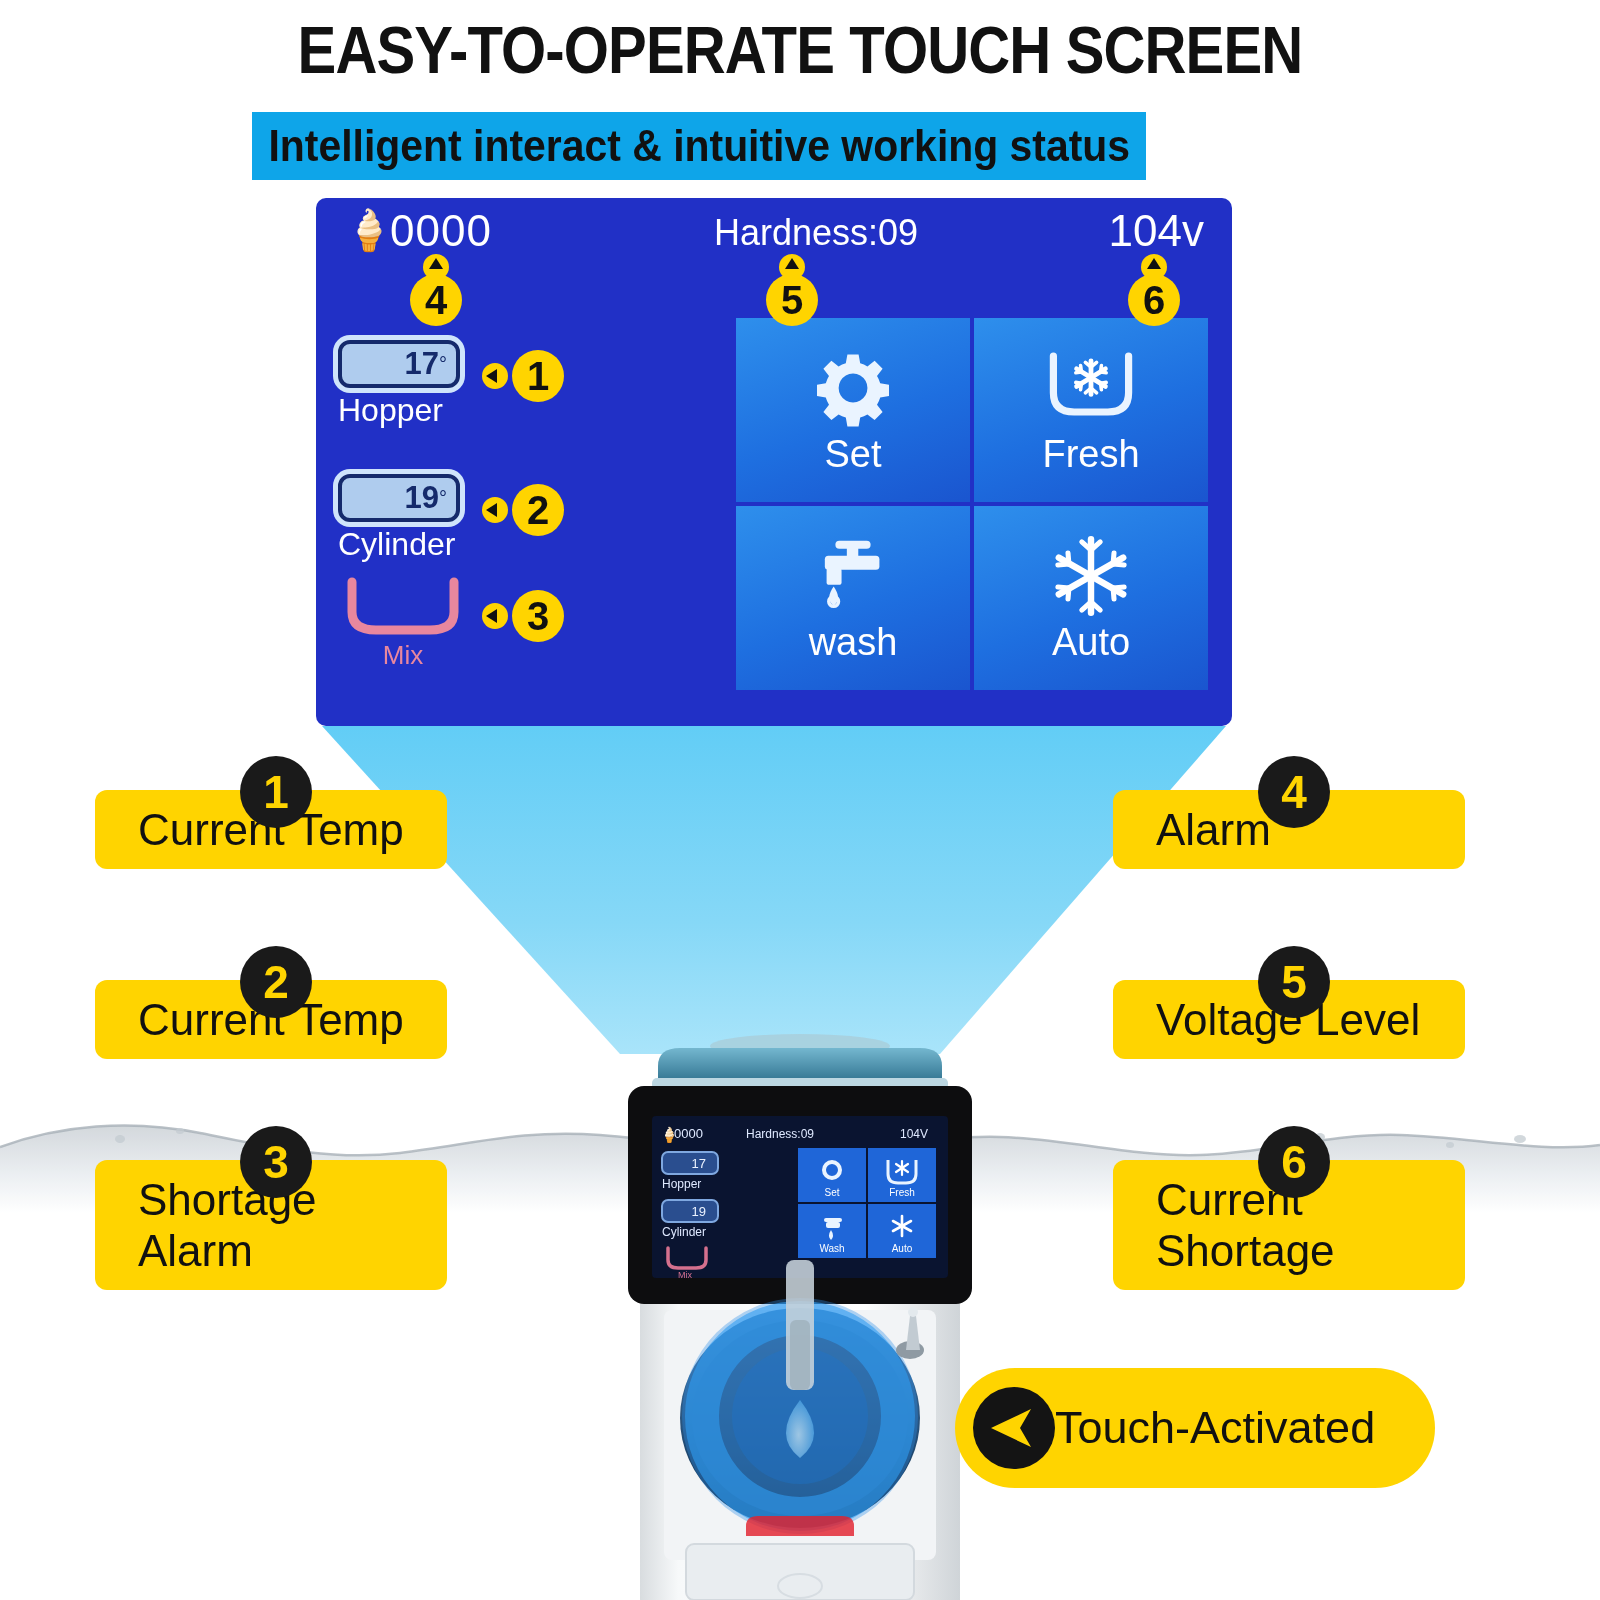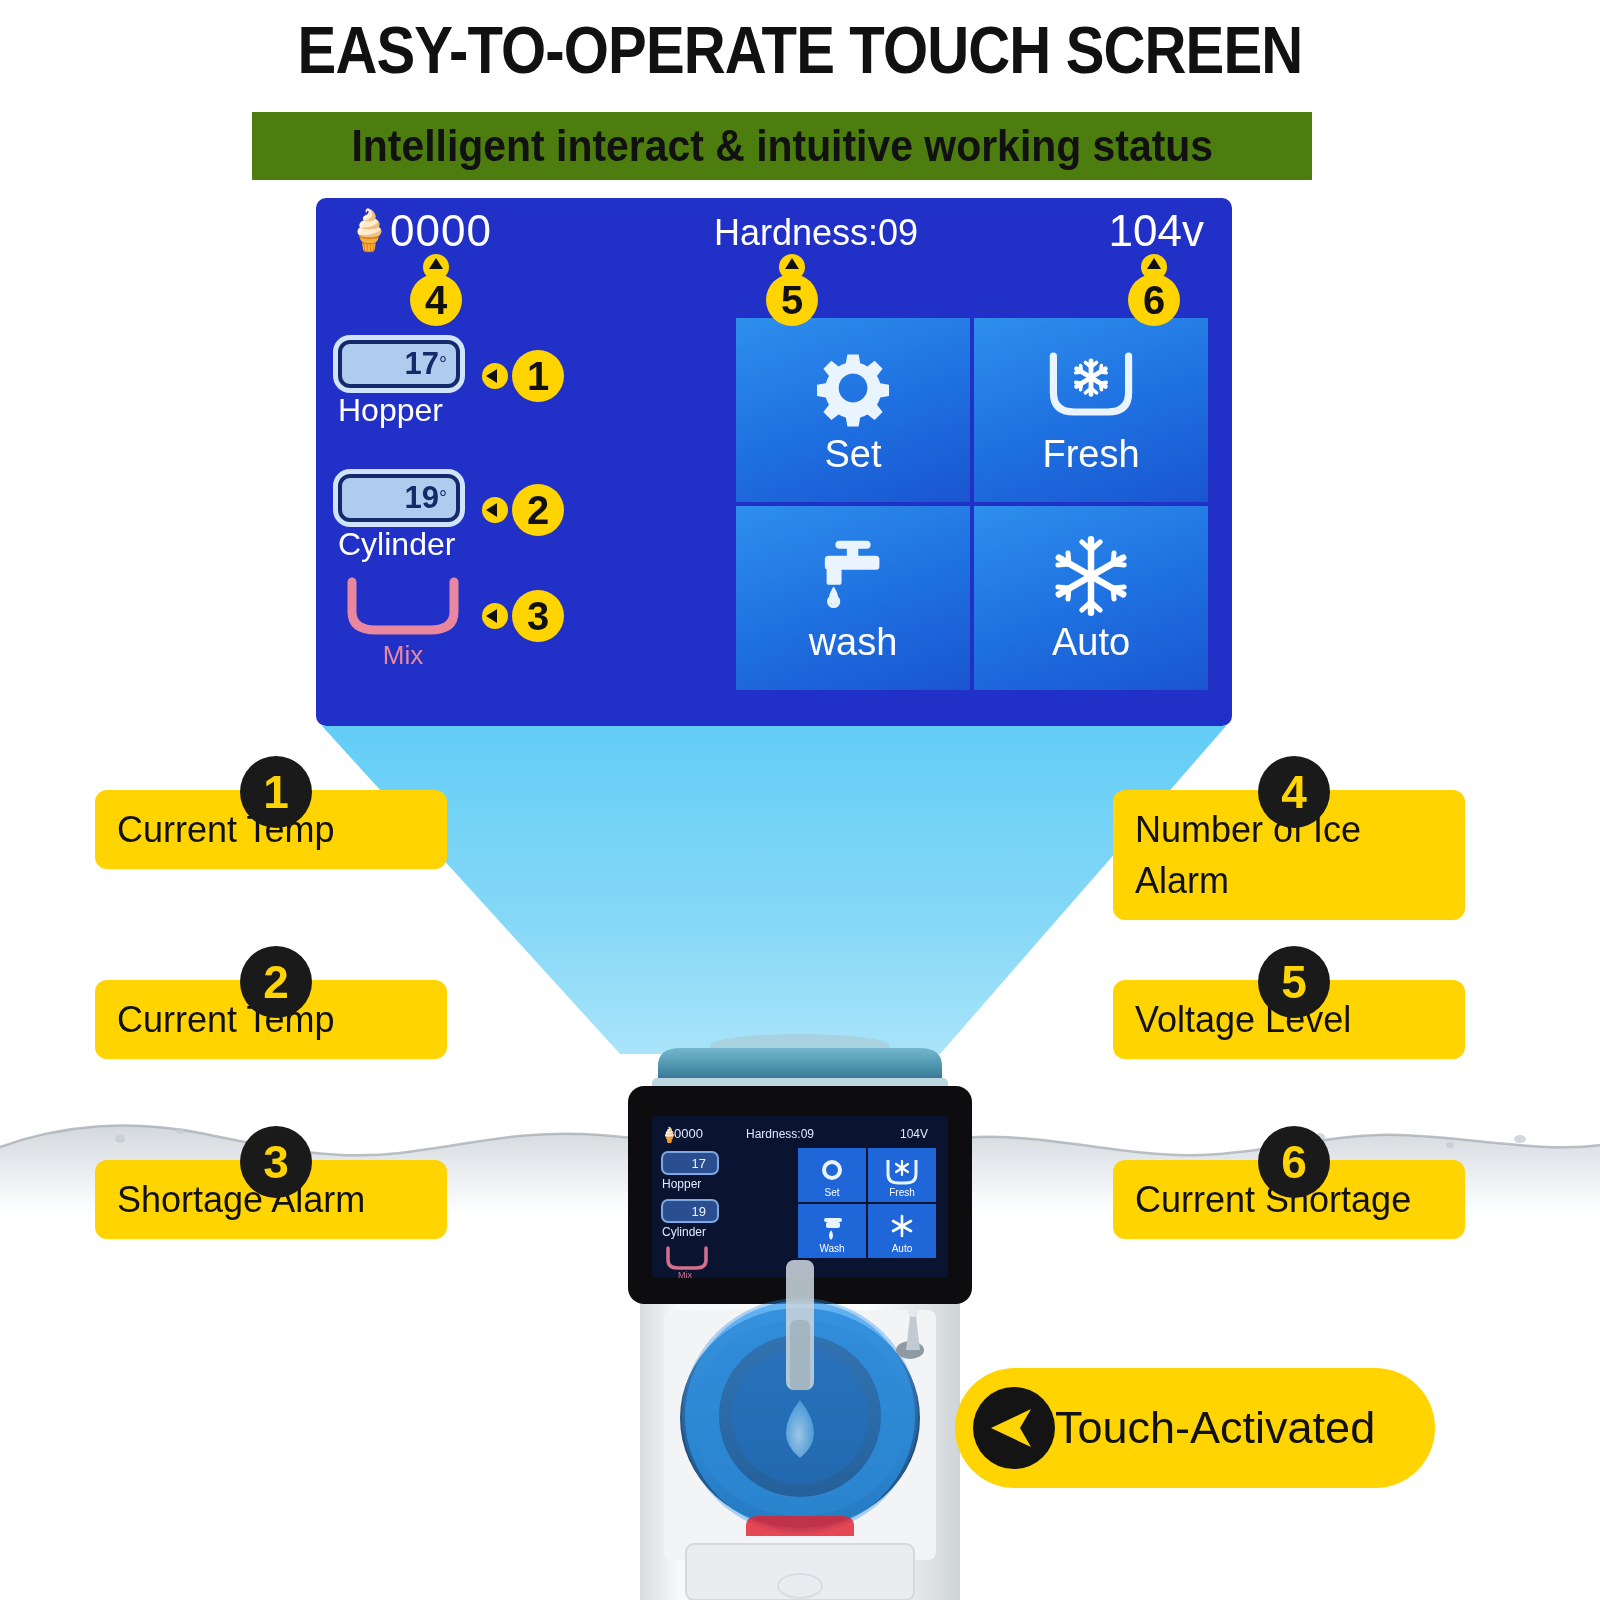--- a/index.html
+++ b/index.html
@@ -8,22 +8,22 @@
 
   
   .title{
     position:absolute; top:12px; left:0; width:1600px; text-align:center;
     font-family:"Liberation Sans", sans-serif;
     font-weight:bold; font-size:66px; letter-spacing:-1px;
     color:#111111; transform:scaleX(0.88); transform-origin:center top;
     white-space:nowrap;
   }
   .subtitle-bar{
-    position:absolute; top:112px; left:252px; width:1060px; height:68px;
-    background:#4d7c0f; display:flex; align-items:center; justify-content:center;
+    position:absolute; top:112px; left:252px; width:894px; height:68px;
+    background:#0ea5e9; display:flex; align-items:center; justify-content:center;
   }
   .subtitle-bar span{
     font-weight:bold; font-size:44px; color:#111111;
     transform:scaleX(0.93); white-space:nowrap;
   }
 
   
   .water-band{
     position:absolute; left:0; top:1095px; width:1600px; height:120px;
     pointer-events:none; opacity:.85;
@@ -115,21 +115,21 @@
   .callout .badge{
     position:absolute; top:-34px; width:72px; height:72px; border-radius:50%;
     background:#1a1a1a; color:#FFD400; font-weight:bold; font-size:46px;
     display:flex; align-items:center; justify-content:center; z-index:4;
   }
   .callout .plate{
     position:relative; background:#FFD400; border-radius:12px;
     padding:14px 22px; z-index:3;
   }
   .callout .plate span{
-    display:block; font-size:36px; line-height:51px; color:#111111;
+    display:block; font-size:44px; line-height:51px; color:#111111;margin-left:21px;
   }
 
   
   .machine{ position:absolute; left:600px; top:1020px; width:400px; height:580px; }
 
   
   .pill{
     position:absolute; left:955px; top:1368px; width:480px; height:120px;
     background:#FFD400; border-radius:60px; display:flex; align-items:center;
   }
@@ -324,21 +324,20 @@
 <div class="callout" style="left:95px; top:1160px; width:352px;">
   <div class="badge" style="left:145px;">3</div>
   <div class="plate">
     <span>Shortage Alarm</span>
   </div>
 </div>
 
 <div class="callout" style="left:1113px; top:790px; width:352px;">
   <div class="badge" style="left:145px;">4</div>
   <div class="plate">
-    <span>Number of Ice</span>
     <span>Alarm</span>
   </div>
 </div>
 
 <div class="callout" style="left:1113px; top:980px; width:352px;">
   <div class="badge" style="left:145px;">5</div>
   <div class="plate">
     <span>Voltage Level</span>
   </div>
 </div>

